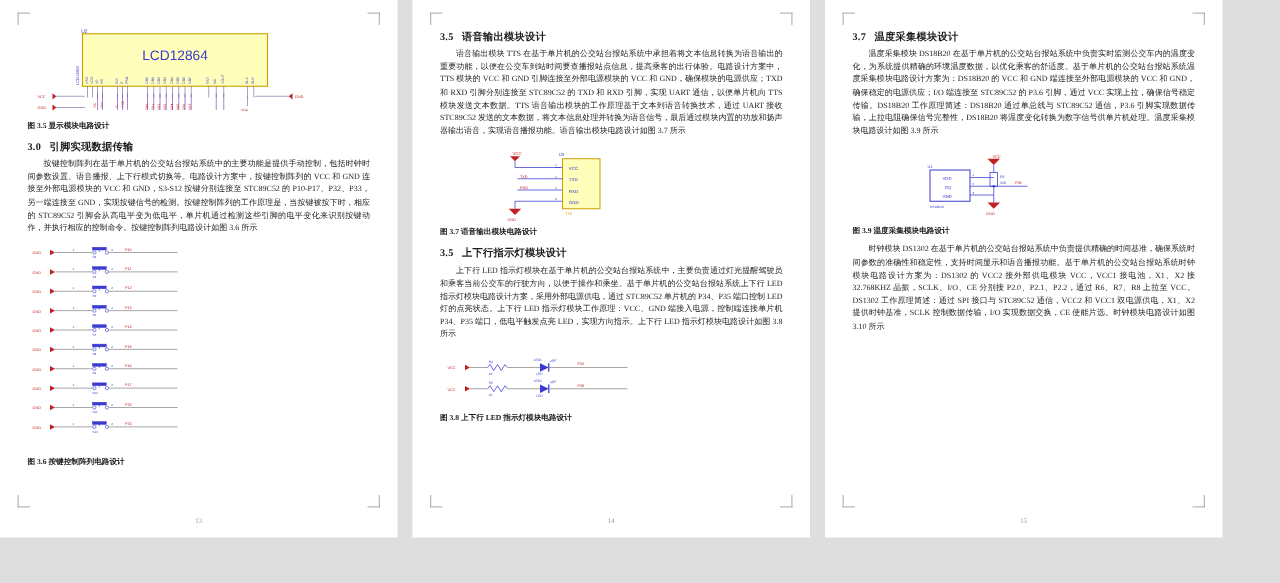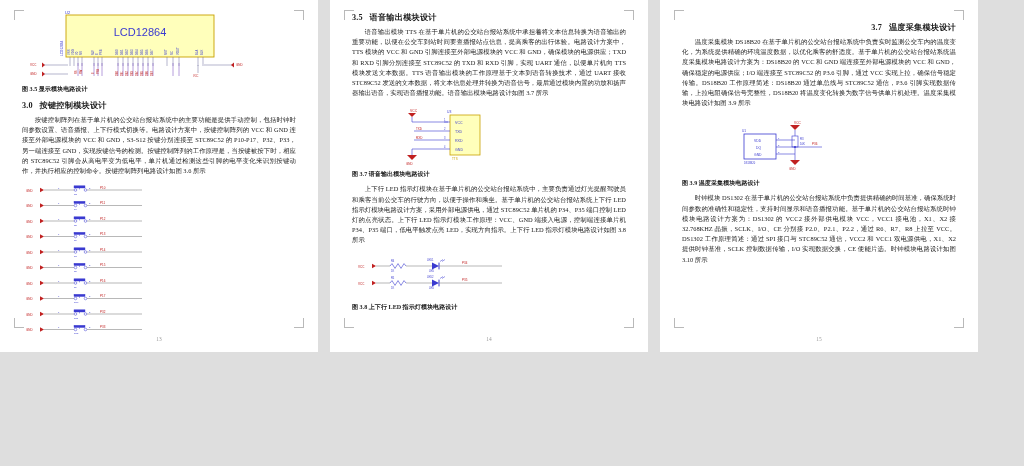--- a/index.html
+++ b/index.html
@@ -4,24 +4,24 @@
 <style>
   html,body{margin:0;padding:0;}
   body{
     width:1024px;height:466px;overflow:hidden;
     background:#dedede;
     font-family:"Liberation Serif","DejaVu Serif",serif;
   }
   .viewer{display:flex;width:1024px;height:466px;background:#dedede;}
   .page{
     background:#ffffff;
-    width:318px;height:352px;
+    width:318px;height:430px;
     position:relative;
     box-sizing:border-box;
-    padding:2px 22px 0 22px;
+    padding:14px 22px 0 22px;
     overflow:hidden;
   }
   .gap{width:12px;height:466px;background:#dedede;flex:none;}
   
   .cmark{position:absolute;width:9px;height:9px;border:0;}
   .cm-tl{left:14px;top:10px;border-left:1px solid #b9b9b9;border-top:1px solid #b9b9b9;}
   .cm-tr{right:14px;top:10px;border-right:1px solid #b9b9b9;border-top:1px solid #b9b9b9;}
   .cm-bl{left:14px;bottom:24px;border-left:1px solid #b9b9b9;border-bottom:1px solid #b9b9b9;}
   .cm-br{right:14px;bottom:24px;border-right:1px solid #b9b9b9;border-bottom:1px solid #b9b9b9;}
 
@@ -154,21 +154,21 @@
           <line x1="176" y1="59" x2="176" y2="67" stroke="#6a6a9a" stroke-width="0.5"></line>
           <text x="171" y="71" font-family="Liberation Sans, sans-serif" font-size="2.6" fill="#c02020">VCC</text>
         </g>
       </svg>
     </div>
     <div class="figcap">图 3.5 显示模块电路设计</div>
 
     <h2 class="head">
       <span>3.0</span>
       &nbsp;
-      <span>按键控制模块设计</span>
+      <span>引脚实现数据传输</span>
     </h2>
     <p class="body">按键控制阵列在基于单片机的公交站台报站系统中的主要功能是提供手动控制，包括时钟时间参数设置、语音播报、上下行模式切换等。电路设计方案中，按键控制阵列的 VCC 和 GND 连接至外部电源模块的 VCC 和 GND，S3-S12 按键分别连接至 STC89C52 的 P10-P17、P32、P33，另一端连接至 GND，实现按键信号的检测。按键控制阵列的工作原理是，当按键被按下时，相应的 STC89C52 引脚会从高电平变为低电平，单片机通过检测这些引脚的电平变化来识别按键动作，并执行相应的控制命令。按键控制阵列电路设计如图 3.6 所示</p>
 
     <div class="fig" style="margin-top:6px;">
       <svg width="250" height="170" viewBox="0 0 250 170">
         <g id="kmrows">
 
         <g>
               <text x="4" y="9.6" font-family="Liberation Sans, sans-serif" font-size="3" fill="#c02020">GND</text>
               <polygon points="18,5.8 18,10.2 22,8" fill="#c02020"></polygon>
@@ -368,20 +368,25 @@
           <line x1="62" y1="37" x2="88" y2="37"></line>
           <line x1="60" y1="46" x2="88" y2="46"></line>
           <line x1="60" y1="46" x2="60" y2="52"></line>
         </g>
         <polygon points="55,52 65,52 60,57" fill="#c02020"></polygon>
         <text x="54" y="62" font-family="Liberation Sans, sans-serif" font-size="3" fill="#c02020">GND</text>
       </svg>
     </div>
     <div class="figcap">图 3.7 语音输出模块电路设计</div>
 
+    <h2 class="head">
+      <span>3.5</span>
+      &nbsp;
+      <span>上下行指示灯模块设计</span>
+    </h2>
     <p class="body">上下行 LED 指示灯模块在基于单片机的公交站台报站系统中，主要负责通过灯光提醒驾驶员和乘客当前公交车的行驶方向，以便于操作和乘坐。基于单片机的公交站台报站系统上下行 LED 指示灯模块电路设计方案，采用外部电源供电，通过 STC89C52 单片机的 P34、P35 端口控制 LED 灯的点亮状态。上下行 LED 指示灯模块工作原理：VCC、GND 端接入电源，控制端连接单片机 P34、P35 端口，低电平触发点亮 LED，实现方向指示。上下行 LED 指示灯模块电路设计如图 3.8 所示</p>
 
     <div class="fig" style="margin-top:6px;">
       <svg width="250" height="48" viewBox="0 0 250 48">
         <g id="ledrows">
             <g>
               <text x="6" y="15.6" font-family="Liberation Sans, sans-serif" font-size="3" fill="#c02020">VCC</text>
               <polygon points="20,11.8 20,16.2 24,14" fill="#c02020"></polygon>
               <line x1="24" y1="14" x2="38" y2="14" stroke="#888" stroke-width="0.6"></line>
               <polyline points="38,14 40,11.6 43,16.4 46,11.6 49,16.4 52,11.6 54,14" fill="none" stroke="#3a3ad0" stroke-width="0.6"></polyline>
@@ -423,21 +428,21 @@
   </div>
 
   <div class="gap"></div>
 
   <div class="page">
     <div class="cmark cm-tl"></div>
     <div class="cmark cm-tr"></div>
     <div class="cmark cm-bl"></div>
     <div class="cmark cm-br"></div>
 
-    <h2 class="head" style="margin-top:20px;text-align:right;">
+    <h2 class="head" style="margin-top:10px;">
       <span>3.7</span>
       &nbsp;
       <span>温度采集模块设计</span>
     </h2>
     <p class="body">温度采集模块 DS18B20 在基于单片机的公交站台报站系统中负责实时监测公交车内的温度变化，为系统提供精确的环境温度数据，以优化乘客的舒适度。基于单片机的公交站台报站系统温度采集模块电路设计方案为：DS18B20 的 VCC 和 GND 端连接至外部电源模块的 VCC 和 GND，确保稳定的电源供应；I/O 端连接至 STC89C52 的 P3.6 引脚，通过 VCC 实现上拉，确保信号稳定传输。DS18B20 工作原理简述：DS18B20 通过单总线与 STC89C52 通信，P3.6 引脚实现数据传输，上拉电阻确保信号完整性，DS18B20 将温度变化转换为数字信号供单片机处理。温度采集模块电路设计如图 3.9 所示</p>
 
     <div class="fig" style="margin-top:6px;">
       <svg width="250" height="62" viewBox="0 0 250 62">
         <text x="112" y="10" font-family="Liberation Sans, sans-serif" font-size="3.2" fill="#c02020">VCC</text>
         <polygon points="108,11 118,11 113,16" fill="#c02020"></polygon>

